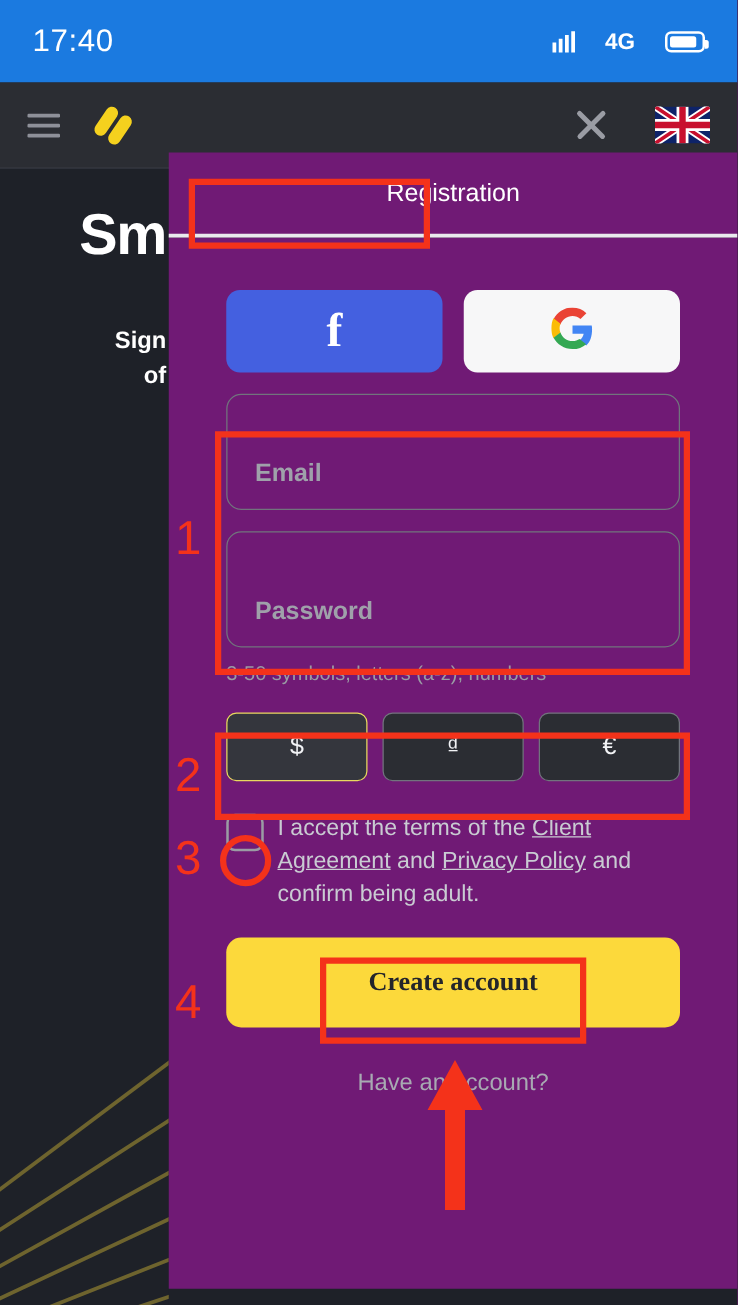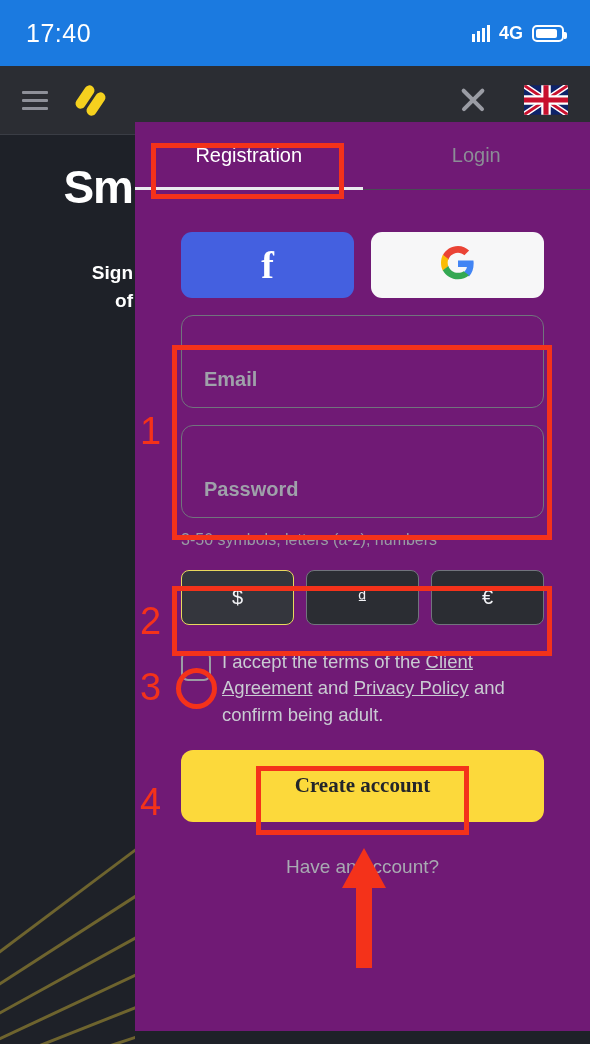--- a/index.html
+++ b/index.html
@@ -11,21 +11,21 @@
     position:relative;
   }
 
   
   .statusbar{
     position:absolute; left:0; top:0; width:590px; height:66px;
     background:#1b7ae0; display:flex; align-items:center;
     justify-content:space-between; padding:0 26px;
   }
   .clock{ color:#fff; font-size:25px; font-weight:normal; letter-spacing:.5px; }
-  .status-right{ display:flex; align-items:center; gap:9px; }
+  .status-right{ display:flex; align-items:center; gap:24px; }
   .signal{ display:flex; align-items:flex-end; gap:2px; height:18px; }
   .signal i{ display:block; width:3px; background:#fff; }
   .signal i:nth-child(1){ height:8px; }
   .signal i:nth-child(2){ height:11px; }
   .signal i:nth-child(3){ height:14px; }
   .signal i:nth-child(4){ height:17px; }
   .net{ color:#fff; font-size:18px; font-weight:bold; }
   .battery{
     width:32px; height:17px; border:2px solid #fff; border-radius:5px;
     position:relative; padding:2px;
@@ -226,21 +226,20 @@
       <path d="M20,610 L500,597"></path>
       <path d="M20,610 L500,606"></path>
     </g>
   </svg>
 </div>
 
 <div class="modal">
 
   <div class="tabs">
     <div class="tab active">Registration</div>
-    <div class="tab">Login</div>
   </div>
 
   <div class="body-pad">
 
     <div class="social">
       <div class="soc fb">
         <span class="fbglyph">f</span>
       </div>
       <div class="soc gg">
         <span>

